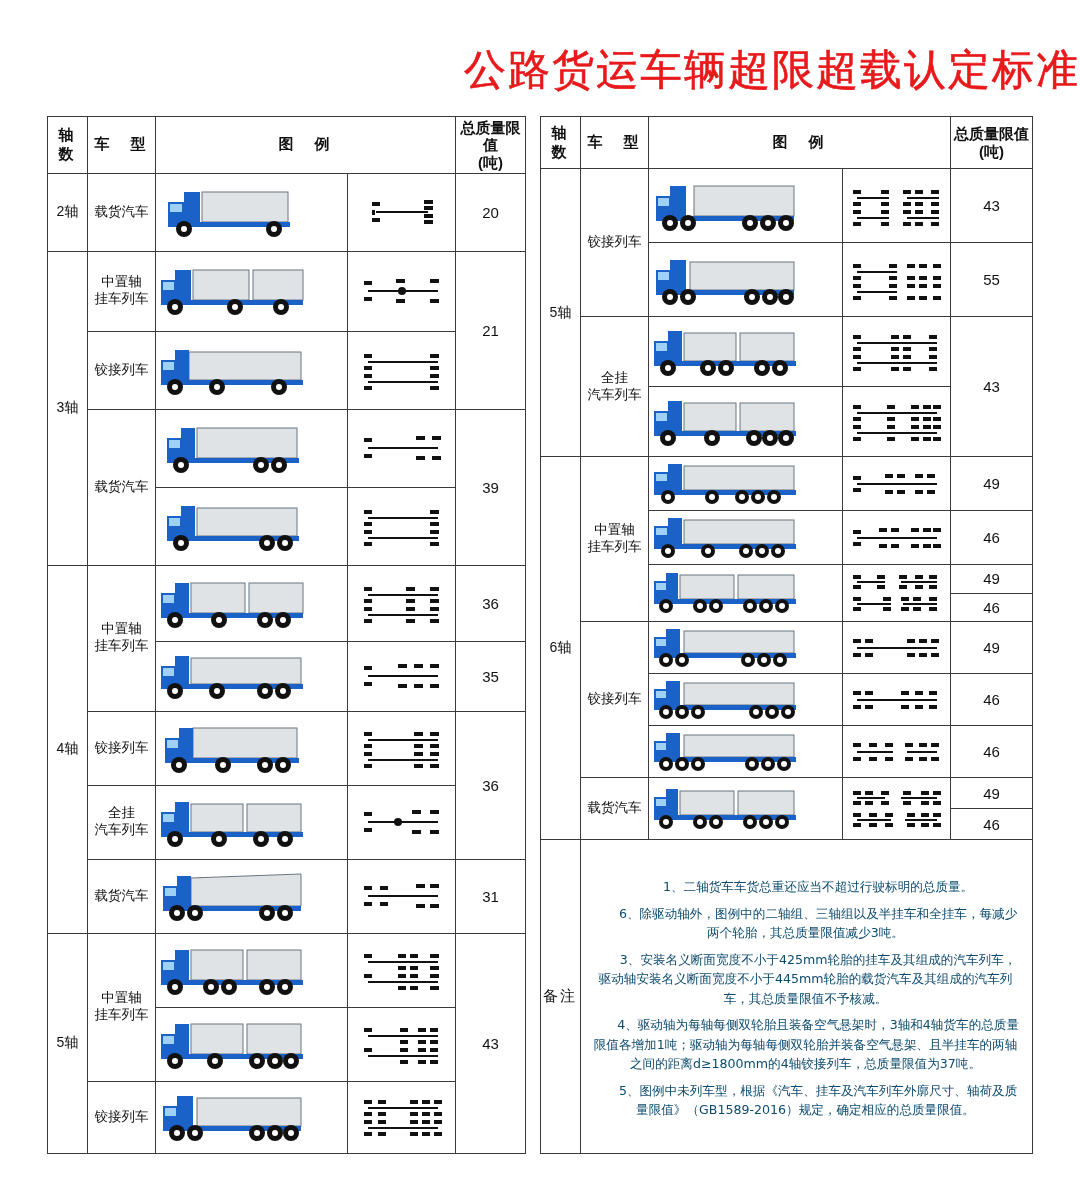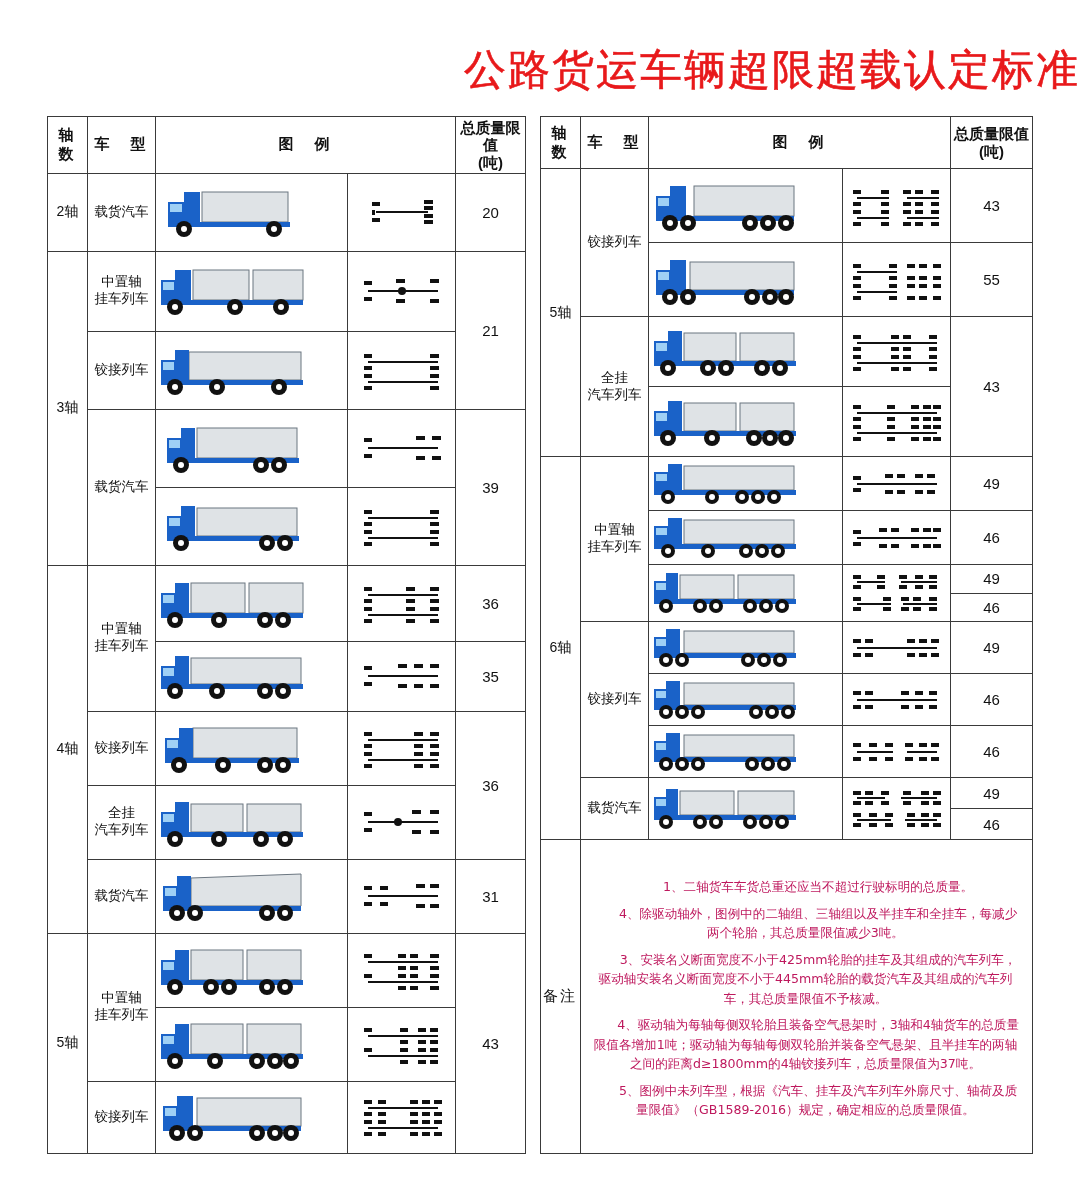--- a/index.html
+++ b/index.html
@@ -64,21 +64,21 @@
   }
   .truckbox { width: 152px; display:flex; align-items:center; justify-content:center; }
   .diagbox  { width: 108px; display:flex; align-items:center; justify-content:center; border-left:1px solid #3a3a3a; height:100%;}
   .note-label { text-align: left; font-size: 15px; width: 40px; letter-spacing:2px;}
   .note-body { padding: 10px 10px 10px 8px; }
   .note-body p {
     margin: 4px 0 7px 0;
     font-size: 12.6px;
     line-height: 1.55;
     text-indent: 2em;
-    color: #be185d;
+    color: #0c4a6e;
     font-family: "DejaVu Sans", "Liberation Sans", sans-serif;
   }
   .note-body p:last-child { margin-bottom: 0; }
   svg { display:block; }
 </style>
 </head>
 <body>
 
 <div id="page">
 
@@ -1236,21 +1236,21 @@
         <td class="limit-cell">49</td>
       </tr>
       <tr>
         <td class="limit-cell">46</td>
       </tr>
 
       <tr>
         <td class="note-label">备注</td>
         <td class="note-body" colspan="3">
           <p>1、二轴货车车货总重还应当不超过行驶标明的总质量。</p>
-          <p>4、除驱动轴外，图例中的二轴组、三轴组以及半挂车和全挂车，每减少两个轮胎，其总质量限值减少3吨。</p>
+          <p>6、除驱动轴外，图例中的二轴组、三轴组以及半挂车和全挂车，每减少两个轮胎，其总质量限值减少3吨。</p>
           <p>3、安装名义断面宽度不小于425mm轮胎的挂车及其组成的汽车列车，驱动轴安装名义断面宽度不小于445mm轮胎的载货汽车及其组成的汽车列车，其总质量限值不予核减。</p>
           <p>4、驱动轴为每轴每侧双轮胎且装备空气悬架时，3轴和4轴货车的总质量限值各增加1吨；驱动轴为每轴每侧双轮胎并装备空气悬架、且半挂车的两轴之间的距离d≥1800mm的4轴铰接列车，总质量限值为37吨。</p>
           <p>5、图例中未列车型，根据《汽车、挂车及汽车列车外廓尺寸、轴荷及质量限值》（GB1589-2016）规定，确定相应的总质量限值。</p>
         </td>
       </tr>
     </tbody>
       </table>
 
   </div>
 </div>

